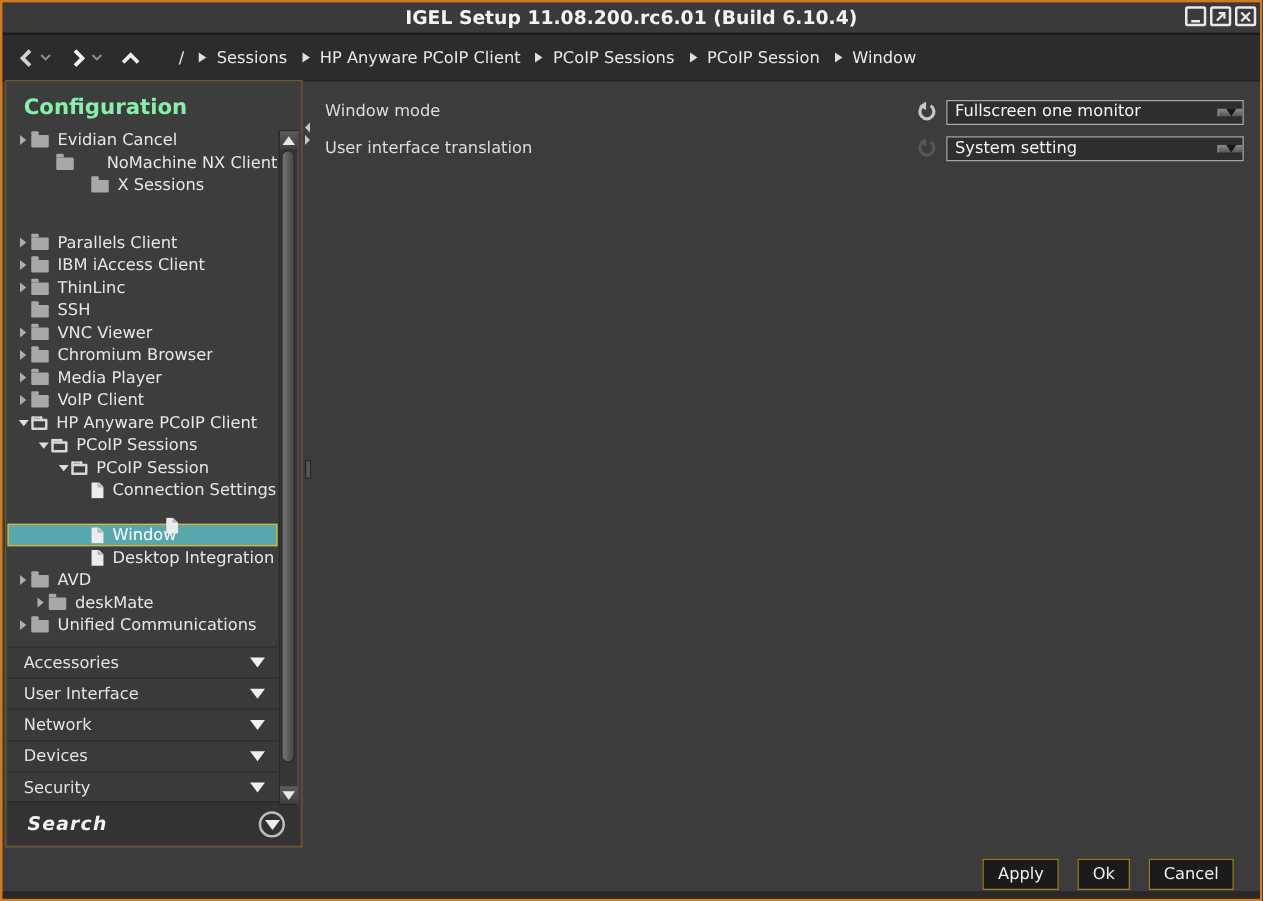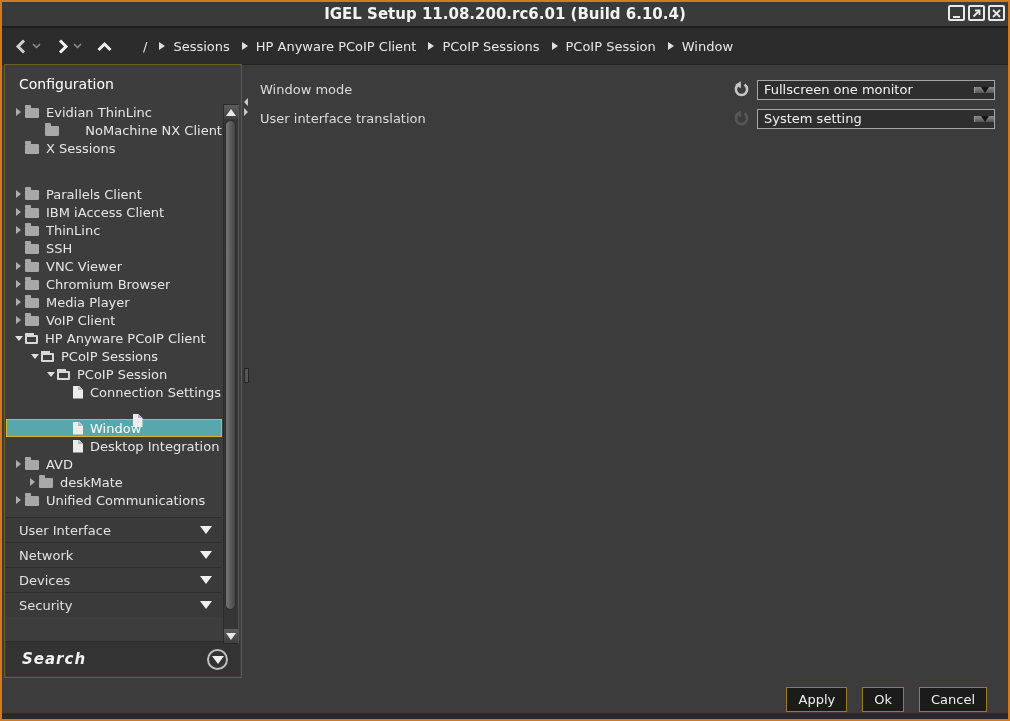--- a/index.html
+++ b/index.html
@@ -22,21 +22,21 @@
   .nav-sep{width:14px;}
   .breadcrumb{display:flex;align-items:center;margin-left:30px;font-size:13px;color:#e8e8e8;}
   .crumb-root{cursor:pointer;}
   .crumb{display:flex;align-items:center;margin-left:12px;cursor:pointer;}
   .crumb-arrow{width:0;height:0;border-left:6px solid #e0e0e0;border-top:4px solid transparent;
     border-bottom:4px solid transparent;margin-right:8px;}
 
   
   .sidebar{position:absolute;left:2px;top:62px;width:238px;height:614px;box-sizing:border-box;
     background:#3d3d3d;border:1px solid #6e5c26;}
-  .sidebar-header{font-size:14px;font-weight:normal;color:#ffffff;padding:11px 0 0 14px;}
+  .sidebar-header{font-size:17px;font-weight:bold;color:#86efac;padding:11px 0 0 14px;}
   .tree{position:absolute;top:38px;left:1px;right:19px;}
   .tree-row{height:18px;display:flex;align-items:center;font-size:13px;color:#e6e6e6;cursor:pointer;}
   .tree-row.selected{background:#57a7ad;outline:1px solid #dcb62a;outline-offset:-1px;color:#fff;}
   .expander{width:13px;display:inline-flex;justify-content:center;flex:0 0 13px;}
   .expander.collapsed::before{content:'';border-left:5px solid #aeaeae;
     border-top:4px solid transparent;border-bottom:4px solid transparent;}
   .expander.expanded::before{content:'';border-top:5px solid #dedede;
     border-left:4px solid transparent;border-right:4px solid transparent;}
   .ticon{flex:0 0 auto;margin-right:7px;position:relative;}
   .ticon.folder{width:14px;height:10px;background:#a8a8a8;border-radius:1px;margin-top:2px;}
@@ -189,28 +189,28 @@
         </span>
     </div>
   </div>
 
   <div class="sidebar">
     <div class="sidebar-header">Configuration</div>
     <div class="tree">
         <div class="tree-row" style="padding-left: 6px;">
           <span class="expander collapsed"></span>
           <span class="ticon folder"></span>
-          <span class="tlabel">Evidian ThinLinc</span>
+          <span class="tlabel">Evidian Cancel</span>
         </div>
         <div class="tree-row" style="padding-left: 6px; justify-content: space-between;">
           <span class="expander none"></span>
           <span class="ticon folder"></span>
           <span class="tlabel">NoMachine NX Client</span>
         </div>
-        <div class="tree-row" style="padding-left: 6px;">
+        <div class="tree-row" style="padding-left: 6px; margin-left: 48px;">
           <span class="expander none"></span>
           <span class="ticon folder"></span>
           <span class="tlabel">X Sessions</span>
         </div>
         <div class="tree-row" style="padding-left: 6px; margin-top: 28px;">
           <span class="expander collapsed"></span>
           <span class="ticon folder"></span>
           <span class="tlabel">Parallels Client</span>
         </div>
         <div class="tree-row" style="padding-left: 6px;">
@@ -293,20 +293,24 @@
           <span class="ticon folder"></span>
           <span class="tlabel">deskMate</span>
         </div>
         <div class="tree-row" style="padding-left: 6px;">
           <span class="expander collapsed"></span>
           <span class="ticon folder"></span>
           <span class="tlabel">Unified Communications</span>
         </div>
       </div>
     <div class="accordion-list">
+        <div class="acc-row">
+          <span>Accessories</span>
+          <span class="acc-caret"></span>
+        </div>
         <div class="acc-row">
           <span>User Interface</span>
           <span class="acc-caret"></span>
         </div>
         <div class="acc-row">
           <span>Network</span>
           <span class="acc-caret"></span>
         </div>
         <div class="acc-row">
           <span>Devices</span>

